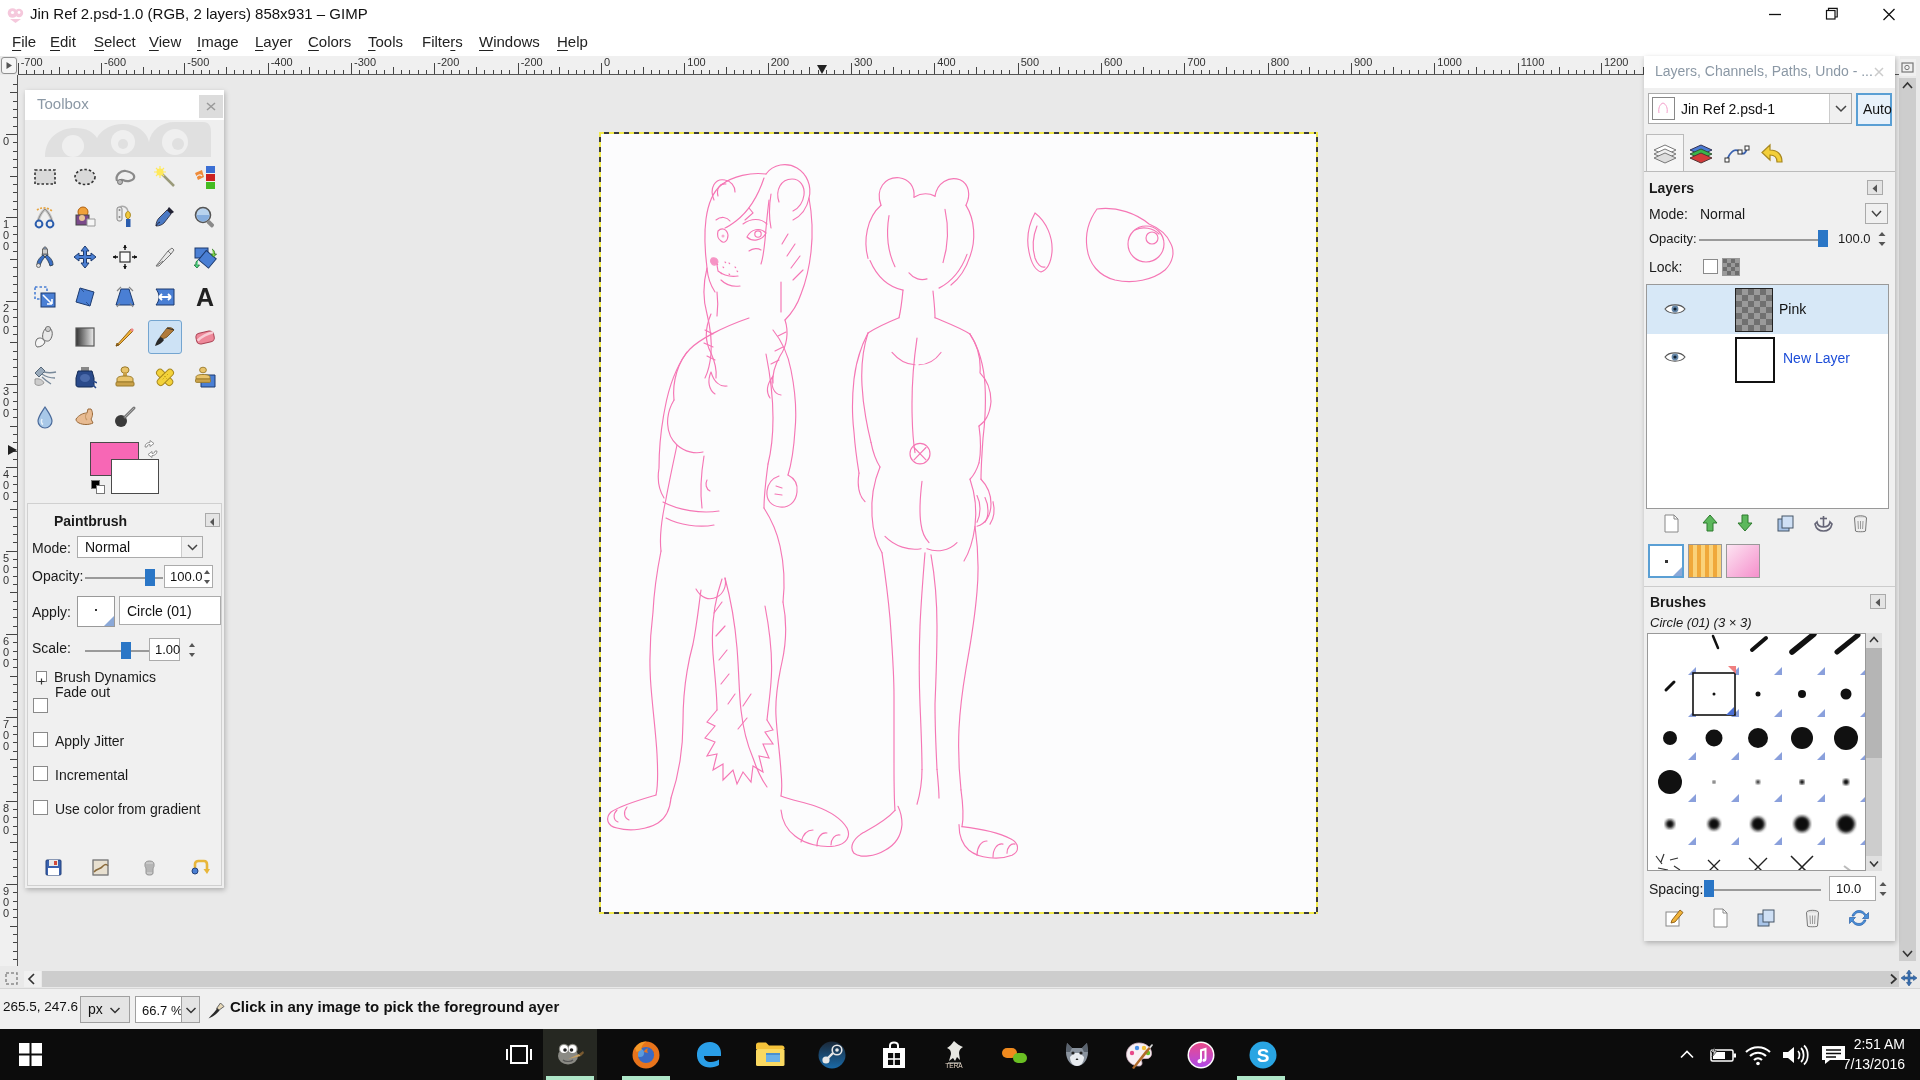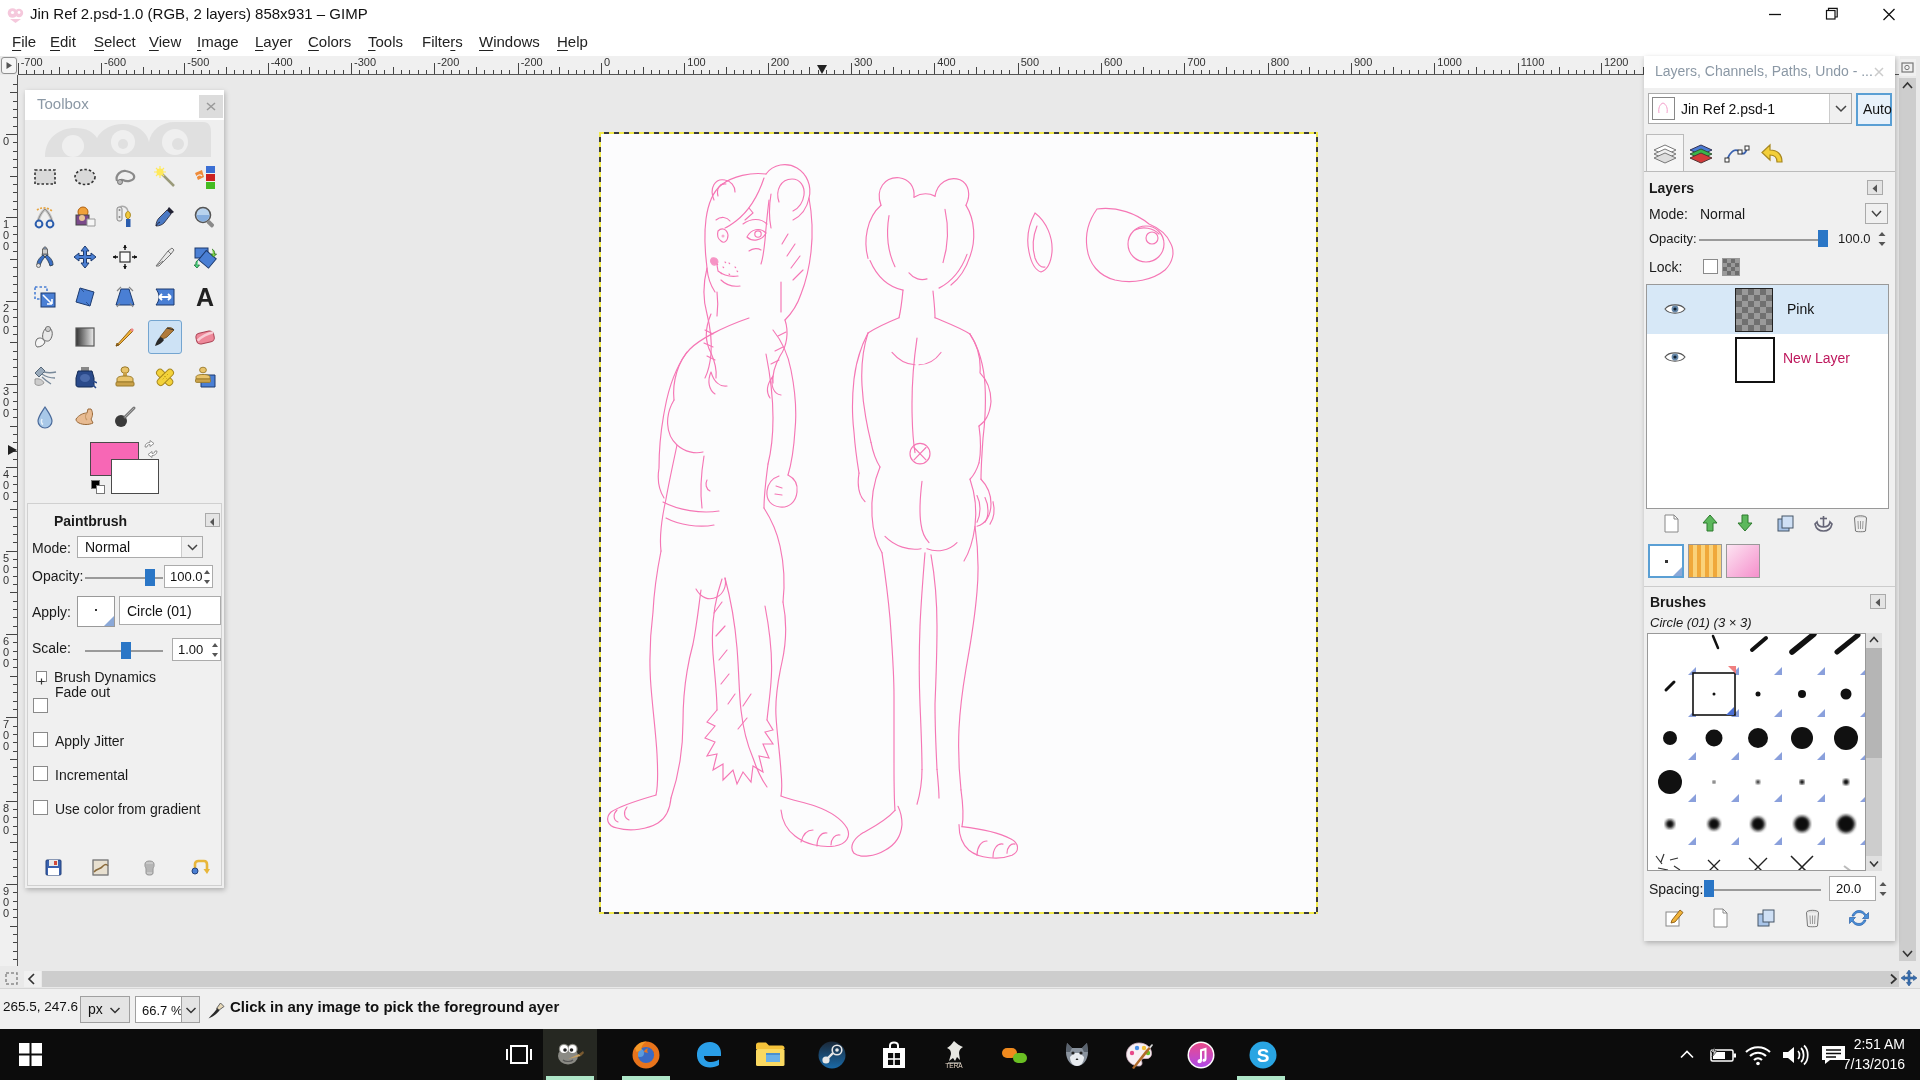--- a/index.html
+++ b/index.html
@@ -834,21 +834,21 @@
    <svg class="abs" style="left:26px;top:19px" width="10" height="10" viewBox="0 0 10 10">
           <path d="M10 0 L10 10 L0 10 Z" fill="#8aa8d8"></path>
         </svg>
  </div>
  <div class="combo" style="left:91px;top:92px;width:102px;height:29px">
         <span class="abs" style="left:7px;top:6px;font-size:14px;color:#111">Circle (01)</span>
       </div>
  <span class="panel-label" style="left:4px;top:136px">Scale:</span>
  <div class="sliderline" style="left:57px;top:146px;width:78px"></div>
  <div class="sliderhandle" style="left:93px;top:138px"></div>
- <div class="spin" style="left:144px;top:134px;width:49px;height:23px">
+ <div class="spin" style="left:121px;top:134px;width:31px;height:23px">
         <span class="abs" style="left:5px;top:3px">1.00</span>
    <svg class="abs" style="left:37px;top:1px" width="10" height="20" viewBox="0 0 10 20">
           <path d="M2 7 L5 3 L8 7 Z M2 13 L5 17 L8 13 Z" fill="#555"></path>
         </svg>
  </div>
  <div class="abs" style="left:8px;top:167px;width:11px;height:11px;background:#fff;border:1px solid #888"><svg width="9" height="9" viewBox="0 0 9 9">
           <path d="M4.5 1.5 L4.5 7.5 M1.5 4.5 L7.5 4.5" stroke="#333" stroke-width="1.2"></path>
         </svg></div>
  <span class="panel-label" style="left:26px;top:165px">Brush Dynamics</span>
  <div class="checkbox" style="left:5px;top:194px"></div>
@@ -946,28 +946,28 @@
 <div class="abs" style="left:78px;top:202px;width:18px;height:18px;border:1px solid #999;background:repeating-conic-gradient(#9a9a9a 0 25%,#6e6e6e 0 50%) 0 0/8px 8px"></div>
 
 <div class="abs" style="left:2px;top:228px;width:243px;height:225px;background:#fff;border:1px solid #999">
  <div class="abs" style="left:0;top:0;width:241px;height:49px;background:#d7e8f7"></div>
  <svg class="abs" style="left:17px;top:16px" width="22" height="16" viewBox="0 0 22 16">
         <path d="M1 8 C5 2.5 17 2.5 21 8 C17 13.5 5 13.5 1 8 Z" fill="#fff" stroke="#555" stroke-width="1.1"></path>
         <circle cx="11" cy="8" r="3.4" fill="#68a"></circle>
         <circle cx="11" cy="8" r="1.6" fill="#123"></circle>
       </svg>
  <div class="abs" style="left:88px;top:3px;width:38px;height:44px;background:repeating-conic-gradient(#9a9a9a 0 25%,#707070 0 50%) 0 0/12px 12px;border:1px solid #222"></div>
- <span class="abs" style="left:140px;top:16px;font-size:14px;color:#111">Pink</span>
+ <span class="abs" style="left:132px;top:16px;font-size:14px;color:#111">Pink</span>
  <svg class="abs" style="left:17px;top:64px" width="22" height="16" viewBox="0 0 22 16">
         <path d="M1 8 C5 2.5 17 2.5 21 8 C17 13.5 5 13.5 1 8 Z" fill="#fff" stroke="#555" stroke-width="1.1"></path>
         <circle cx="11" cy="8" r="3.4" fill="#68a"></circle>
         <circle cx="11" cy="8" r="1.6" fill="#123"></circle>
       </svg>
  <div class="abs" style="left:88px;top:52px;width:40px;height:46px;background:#fff;border:2.5px solid #111"></div>
- <span class="abs" style="left:136px;top:65px;font-size:14px;color:#be185d">New Layer</span>
+ <span class="abs" style="left:136px;top:65px;font-size:14px;color:#1d4ed8">New Layer</span>
 </div>
 
 <svg class="abs" style="left:19px;top:458px" width="17" height="19" viewBox="0 0 17 19">
       <path d="M2 1 L11 1 L15 5 L15 18 L2 18 Z" fill="#fff" stroke="#888"></path>
       <path d="M11 1 L11 5 L15 5" fill="none" stroke="#888"></path>
     </svg>
 <svg class="abs" style="left:57px;top:458px" width="18" height="19" viewBox="0 0 18 19">
       <path d="M9 1 L16 9 L12 9 L12 17 L6 17 L6 9 L2 9 Z" fill="#5cb85c" stroke="#2d7a2d"></path>
     </svg>
 <svg class="abs" style="left:92px;top:458px" width="18" height="19" viewBox="0 0 18 19">
@@ -1133,21 +1133,21 @@
         </svg></div>
  <div class="abs" style="left:0;top:15px;width:16px;height:110px;background:#b5b5b5"></div>
  <div class="abs" style="left:0;top:223px;width:16px;height:15px;background:#e0e0e0"><svg width="16" height="15" viewBox="0 0 16 15">
           <path d="M4 5.5 L8 10 L12 5.5" fill="none" stroke="#333" stroke-width="1.5"></path>
         </svg></div>
 </div>
 <span class="panel-label" style="left:5px;top:825px">Spacing:</span>
 <div class="sliderline" style="left:62px;top:833px;width:115px"></div>
 <div class="sliderhandle" style="left:60px;top:824px"></div>
 <div class="spin" style="left:185px;top:820px;width:47px;height:25px">
-      <span class="abs" style="left:6px;top:4px">20.0</span>
+      <span class="abs" style="left:6px;top:4px">10.0</span>
     </div>
 <svg class="abs" style="left:233px;top:821px" width="12" height="24" viewBox="0 0 12 24">
       <path d="M2.5 9 L6 5 L9.5 9 Z M2.5 15 L6 19 L9.5 15 Z" fill="#555"></path>
     </svg>
 
 <svg class="abs" style="left:20px;top:852px" width="20" height="20" viewBox="0 0 20 20">
       <rect x="2" y="4" width="13" height="14" fill="#fff" stroke="#888"></rect>
       <path d="M8 12 L16 2 L19 4.5 L11 14 L7 15 Z" fill="#f0b33a" stroke="#8a5a10" stroke-width="0.9"></path>
     </svg>
 <svg class="abs" style="left:68px;top:852px" width="17" height="20" viewBox="0 0 17 20">

